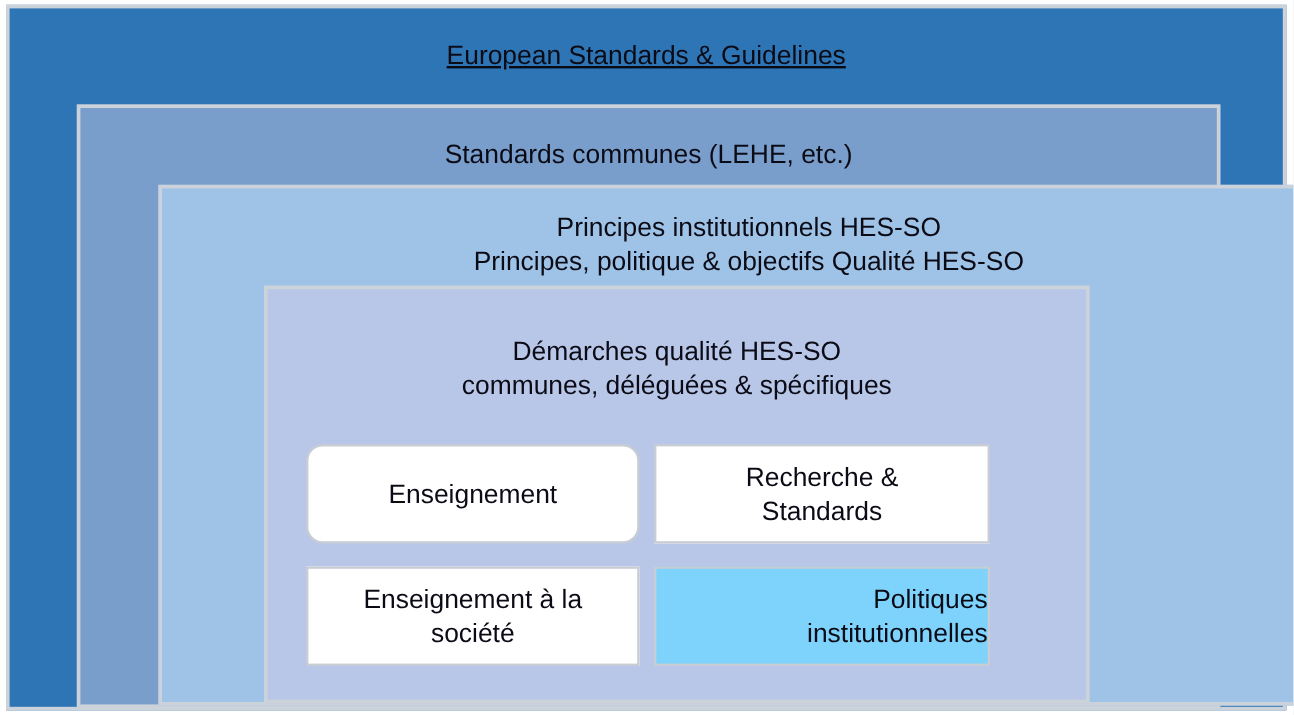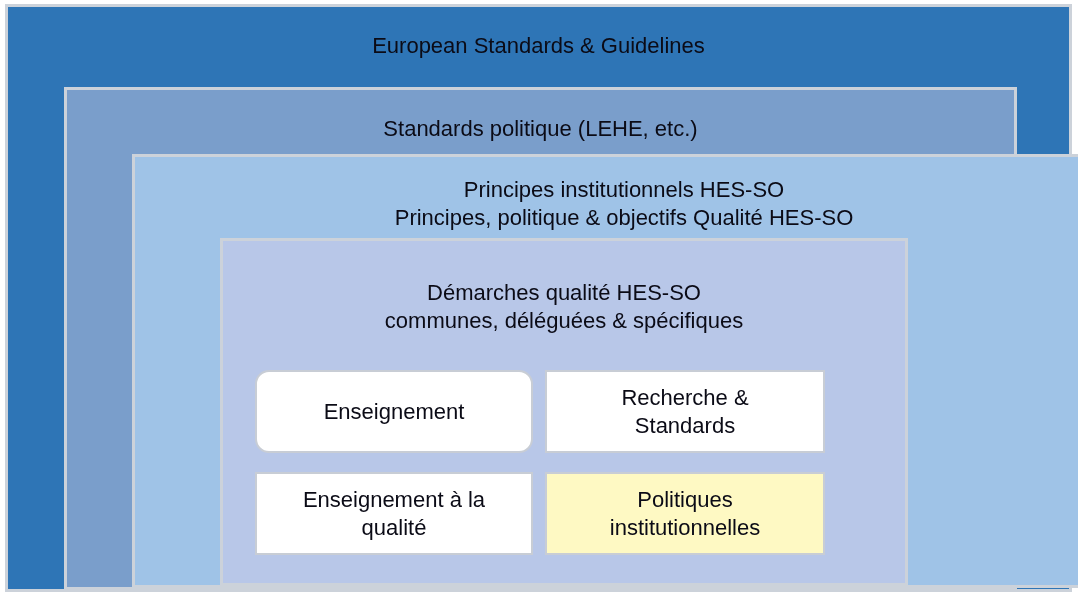--- a/index.html
+++ b/index.html
@@ -28,21 +28,21 @@
     text-align: center;
     font-size: 22px;
     line-height: 26px;
     white-space: nowrap;
   }
   .layer-title.two-line { line-height: 28px; }
   #layer-1 { left: 5px;  top: 4px;   width: 1067px; height: 588px; }
   #layer-2 { left: 56px; top: 80px;  width: 953px;  height: 503px; }
   #layer-3 { left: 65px; top: 64px;  width: 984px;  height: 434px; text-decoration: underline; }
   #layer-4 { left: 85px; top: 81px;  width: 688px;  height: 348px; }
-  #layer-1 > .layer-title { top: 26px; }
+  #layer-1 > .layer-title { top: 26px; text-decoration: underline; }
   #layer-2 > .layer-title { top: 26px; }
   #layer-3 > .layer-title { top: 19px; }
   #layer-4 > .layer-title { top: 38px; }
   .cell {
     position: absolute;
     box-sizing: border-box;
     background: #FFFFFF;
     border: 2px solid #C8CDD5;
     display: flex;
     flex-direction: column;
@@ -62,21 +62,21 @@
 
 <div id="stage">
 
   <div id="layer-1" class="layer" style="background-color: rgb(46, 117, 182);">
     <div class="layer-title">
       <div>European Standards &amp; Guidelines</div>
     </div>
 
     <div id="layer-2" class="layer" style="background-color: rgb(122, 158, 203);">
       <div class="layer-title">
-        <div>Standards politique (LEHE, etc.)</div>
+        <div>Standards communes (LEHE, etc.)</div>
       </div>
 
       <div id="layer-3" class="layer" style="background-color: rgb(159, 195, 231);">
         <div class="layer-title two-line">
           <div>Principes institutionnels HES-SO</div>
           <div>Principes, politique &amp; objectifs Qualité HES-SO</div>
         </div>
 
         <div id="layer-4" class="layer" style="background-color: rgb(184, 199, 232);">
           <div class="layer-title two-line">
@@ -88,24 +88,24 @@
             <div>Enseignement</div>
           </div>
 
           <div id="cell-1" class="cell" style="background-color: rgb(255, 255, 255);">
             <div>Recherche &amp;</div>
             <div>Standards</div>
           </div>
 
           <div id="cell-2" class="cell" style="background-color: rgb(255, 255, 255);">
             <div>Enseignement à la</div>
-            <div>qualité</div>
+            <div>société</div>
           </div>
 
-          <div id="cell-3" class="cell" style="background-color: #fef9c3;">
+          <div id="cell-3" class="cell" style="background-color: #7dd3fc; align-items: flex-end;">
             <div>Politiques</div>
             <div>institutionnelles</div>
           </div>
 
         </div>
       </div>
     </div>
   </div>
 </div>
 

